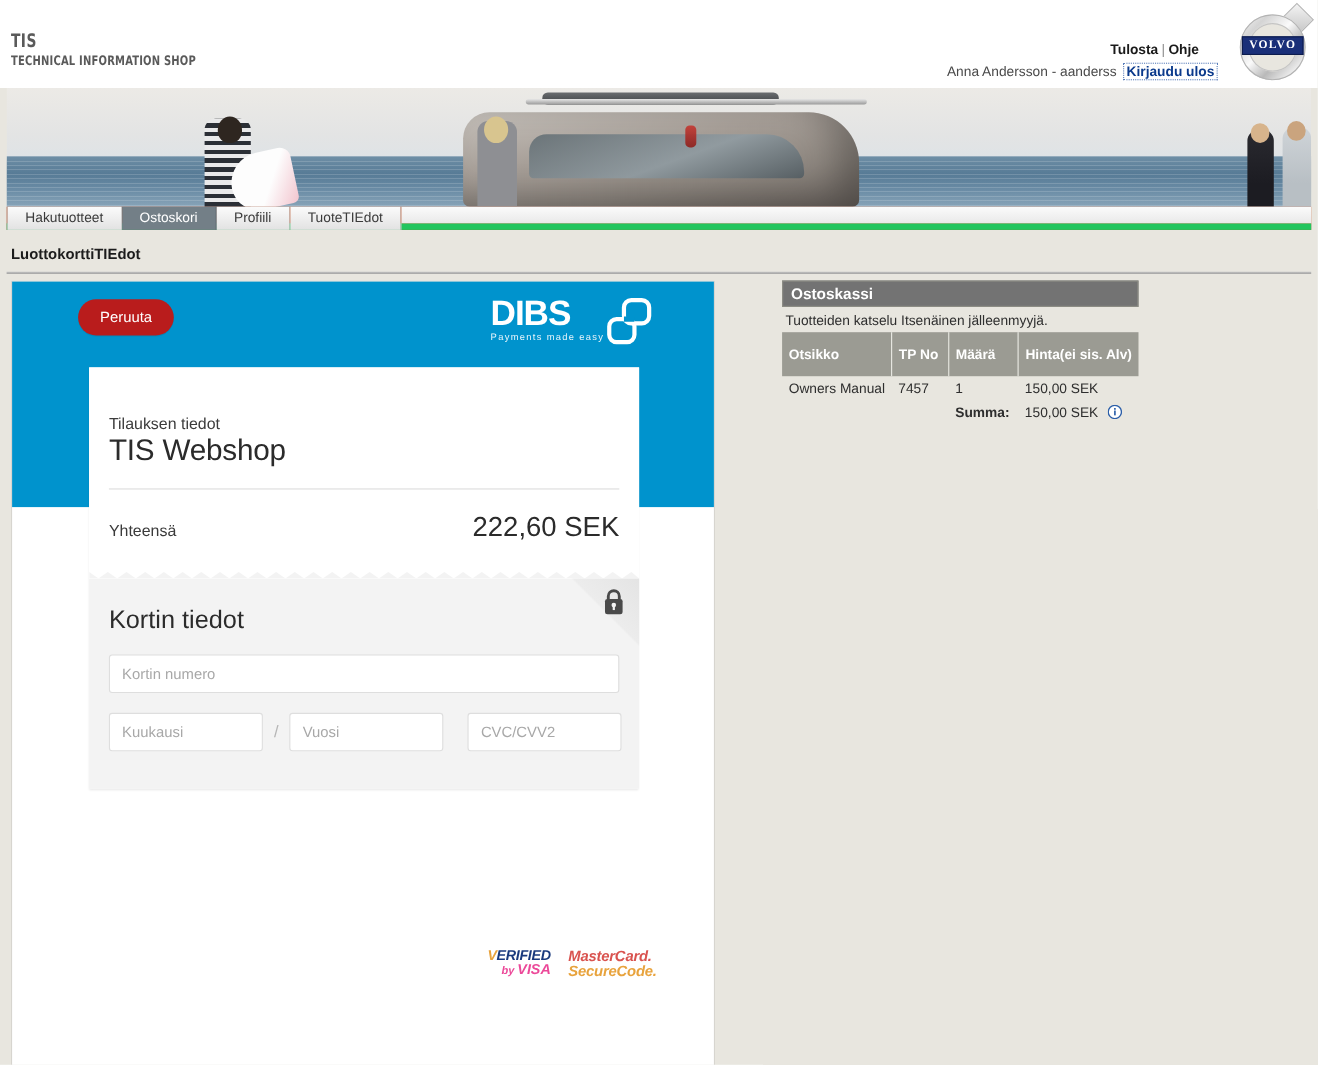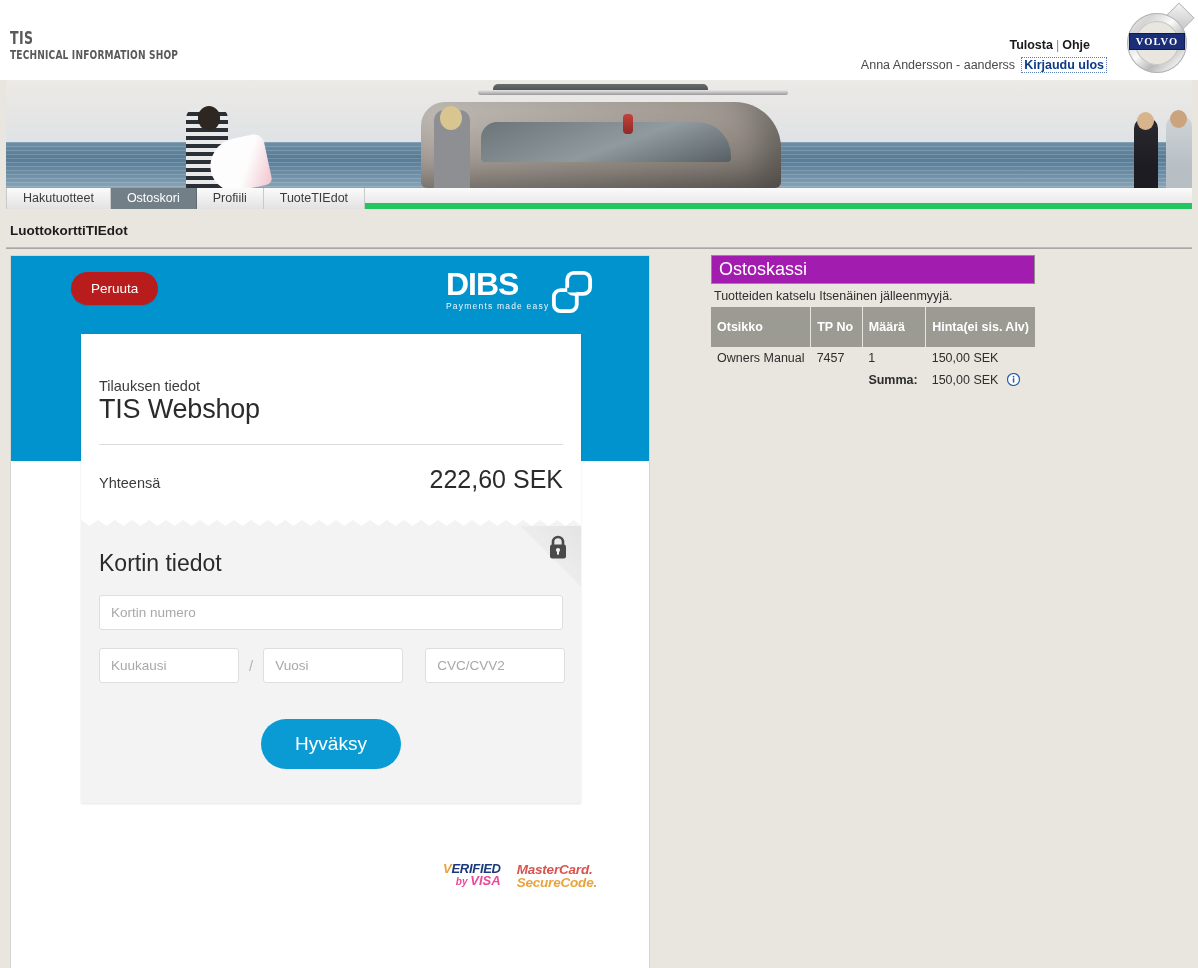--- a/index.html
+++ b/index.html
@@ -203,21 +203,21 @@
   .visa-badge .l1 { font-size:13px; font-weight:bold; font-style:italic; color:#1a3a7d; letter-spacing:-.3px;}
   .visa-badge .l1 .chk { color:#e8a33d; }
   .visa-badge .l2 { font-size:13px; font-weight:bold; font-style:italic; color:#ec4899; }
   .visa-badge .l2 .by { font-size:10px; }
   .mc-badge { line-height:13px; }
   .mc-badge .l1 { font-size:13.5px; font-weight:bold; font-style:italic; color:#d9534f; letter-spacing:-.2px;}
   .mc-badge .l2 { font-size:13.5px; font-weight:bold; font-style:italic; color:#e8a33d; letter-spacing:-.2px;}
 
   
   #cart { position:absolute; left:711px; top:6px; width:324px; }
-  #cart-header { background:#a21caf; color:#fff; font-weight:normal; font-size:18px;
+  #cart-header { background:#737373; color:#fff; font-weight:bold; font-size:14px;
     padding:3px 7px; border:1px solid #8e8e86; }
   #cart-note { padding:5px 3px 4px 3px; font-size:12.5px; color:#2e2e2e; }
   #cart-table { width:100%; border-collapse:collapse; font-size:12.5px; }
   #cart-table thead th {
     background:#9b9b93; color:#fff; font-weight:bold; text-align:left;
     padding:13px 6px; border-right:1px solid #e6e6e0; white-space:nowrap;
   }
   #cart-table thead th:last-child { border-right:none; }
   #cart-table td { padding:4px 6px; color:#2e2e2e; }
   #cart-table td.num { text-align:left; }
@@ -328,23 +328,20 @@
 
         <input class="field" id="card-number-field" type="text" placeholder="Kortin numero" style="">
 
         <div id="expiry-row">
           <input class="field" id="month-field" type="text" placeholder="Kuukausi" style="">
           <span id="slash">/</span>
           <input class="field" id="year-field" type="text" placeholder="Vuosi" style="">
           <input class="field" id="cvc-field" type="text" placeholder="CVC/CVV2" style="">
         </div>
 
-        <div id="approve-wrap">
-          <button id="approve-btn">Hyväksy</button>
-        </div>
       </div>
     </div>
 
     <div id="badges">
       <div class="visa-badge">
         <div class="l1"><span class="chk">V</span><span>ERIFIED</span></div>
         <div class="l2"><span class="by">by </span><span>VISA</span></div>
       </div>
       <div class="mc-badge">
         <div class="l1">MasterCard.</div>

